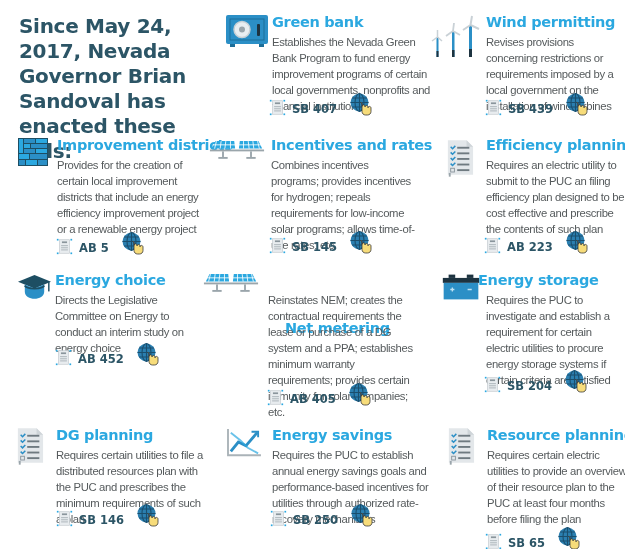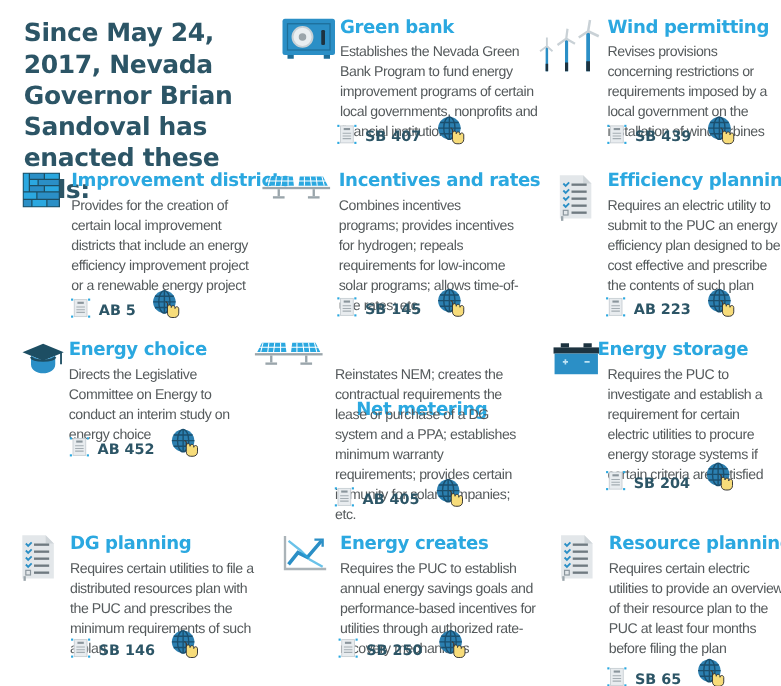--- a/index.html
+++ b/index.html
@@ -212,21 +212,21 @@
         <use href="#sym-globe"></use>
       </svg>
   </div>
 </div>
 
 <div class="card" style="left:446px; top:137px;">
   <svg class="icon" style="left:0; top:2px; width:28px; height:38px;">
       <use href="#sym-checklist"></use>
     </svg>
   <div class="title" style="left:40px; top:0px;">Efficiency planning</div>
-  <div class="desc" style="left:40px; top:20px; width:140px;">Requires an electric utility to submit to the PUC an energy efficiency plan designed to be cost effective and prescribe the contents of such plan</div>
+  <div class="desc" style="left:40px; top:20px; width:140px;">Requires an electric utility to submit to the PUC an filing efficiency plan designed to be cost effective and prescribe the contents of such plan</div>
   <div class="bill" style="left:38px; top:93px;">
     <svg class="doc-icon">
         <use href="#sym-doc"></use>
       </svg>
     <span class="bill-label">AB 223</span>
     <svg class="globe-link">
         <use href="#sym-globe"></use>
       </svg>
   </div>
 </div>
@@ -296,21 +296,21 @@
     <svg class="globe-link">
         <use href="#sym-globe"></use>
       </svg>
   </div>
 </div>
 
 <div class="card" style="left:225px; top:427px;">
   <svg class="icon" style="left:0; top:0px; width:38px; height:32px;">
       <use href="#sym-chart"></use>
     </svg>
-  <div class="title" style="left:47px; top:0px;">Energy creates</div>
+  <div class="title" style="left:47px; top:0px;">Energy savings</div>
   <div class="desc" style="left:47px; top:20px; width:170px;">Requires the PUC to establish annual energy savings goals and performance-based incentives for utilities through authorized rate-recovery mechanisms</div>
   <div class="bill" style="left:45px; top:76px;">
     <svg class="doc-icon">
         <use href="#sym-doc"></use>
       </svg>
     <span class="bill-label">SB 250</span>
     <svg class="globe-link">
         <use href="#sym-globe"></use>
       </svg>
   </div>

